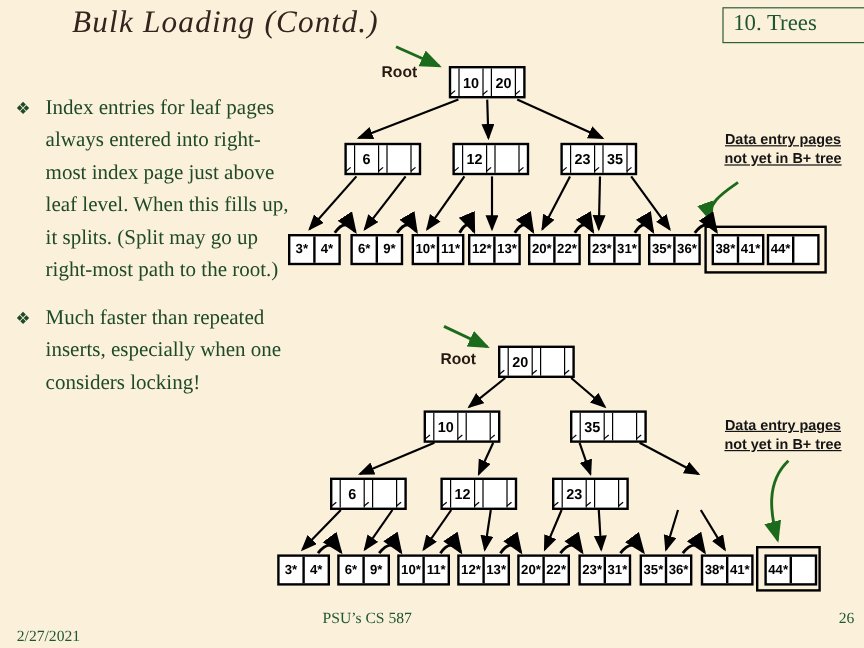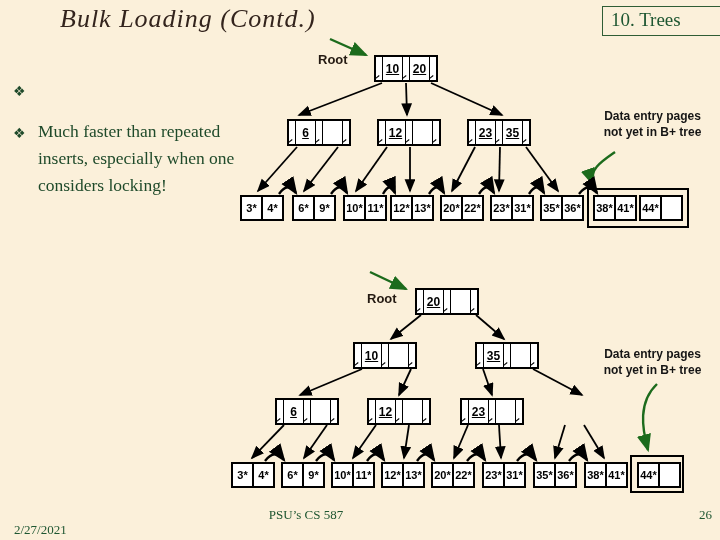--- a/index.html
+++ b/index.html
@@ -29,26 +29,26 @@
   .bglyph{width:25px;flex:none;font-size:14px;padding-top:2px;}
   .btext{width:205px;}
   
   .footer-date{position:absolute;left:14px;top:522px;font-size:13px;color:#1E5631;}
   .footer-course{position:absolute;left:0;top:507px;width:612px;text-align:center;font-size:13px;color:#1E5631;}
   .footer-page{position:absolute;right:8px;top:507px;font-size:13px;color:#1E5631;}
   
   .root-label{position:absolute;font:bold 13px "Liberation Sans",sans-serif;color:#241a12;text-align:center;}
   .note{
     position:absolute;width:135px;text-align:center;
-    font:bold 12px/16px "Liberation Sans",sans-serif;color:#151515;
+    font:bold 12px/16px "Liberation Sans",sans-serif;color:#151515;text-decoration:underline;
   }
   
   .inode{
     position:absolute;display:flex;height:27px;background:#fff;
-    border:2px solid #000;box-sizing:border-box;text-decoration:underline;
+    border:2px solid #000;box-sizing:border-box;
   }
   .inode .p{width:6px;border-right:1.6px solid #000;position:relative;}
   .inode .p:last-child{border-right:none;}
   .inode .p::after{
     content:"";position:absolute;left:0;bottom:1px;width:5px;height:1.4px;
     background:#000;transform:rotate(-40deg);transform-origin:left bottom;
   }
   .inode .k{
     width:19px;border-right:1.6px solid #000;
     display:flex;align-items:center;justify-content:center;
@@ -72,20 +72,21 @@
 <body>
 
 <div class="slide">
 
   <div class="title">Bulk Loading (Contd.)</div>
   <div class="corner-tag">10. Trees</div>
 
   <div class="bullets">
     <div class="bullet">
       <span class="bglyph">❖</span>
+      <span class="btext">Index entries for leaf pages always entered into right-most index page just above leaf level.  When this fills up, it splits.  (Split may go up right-most path to the root.)</span>
     </div>
     <div class="bullet">
       <span class="bglyph">❖</span>
       <span class="btext">Much faster than repeated inserts, especially when one considers locking!</span>
     </div>
   </div>
 
   <div class="root-label" style="left:318px;top:52px">Root</div>
 
   <div class="inode" style="left:374px;top:55px">

